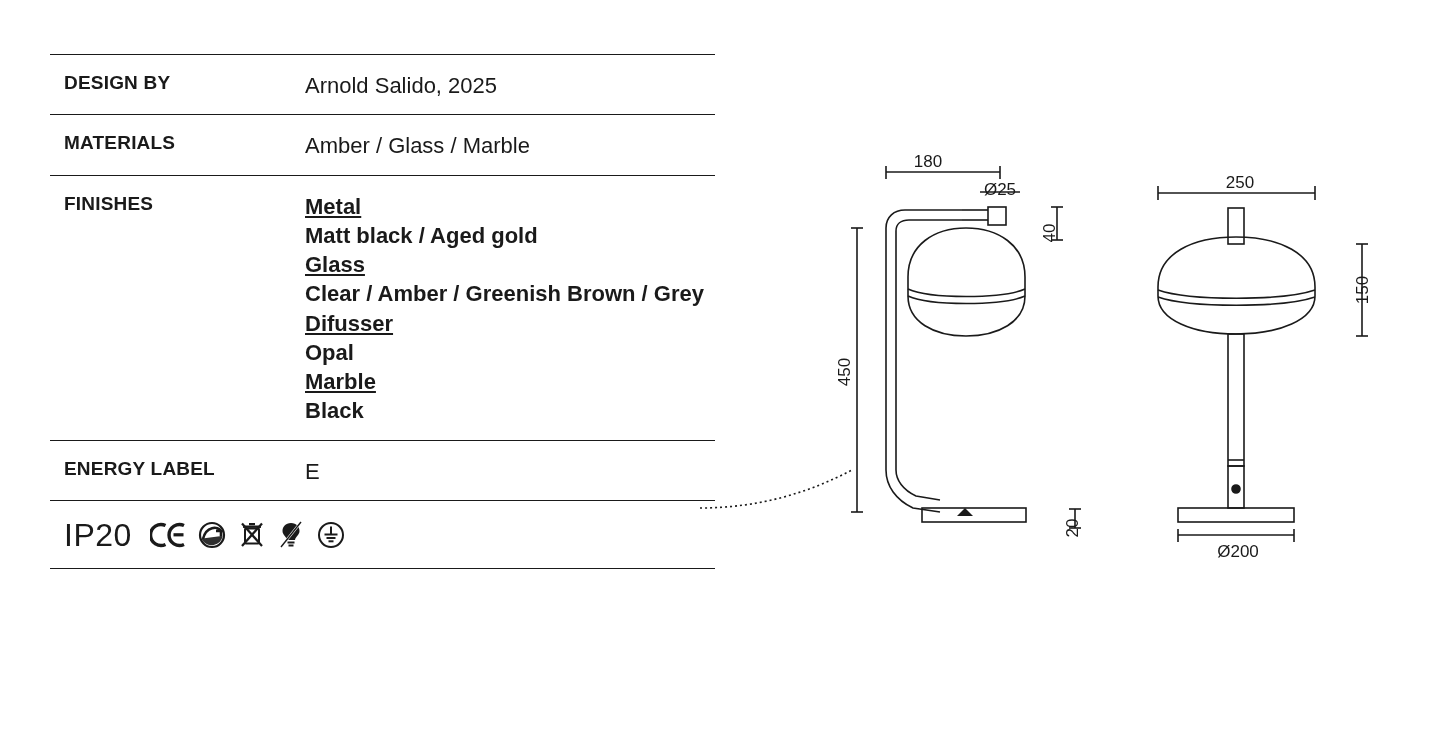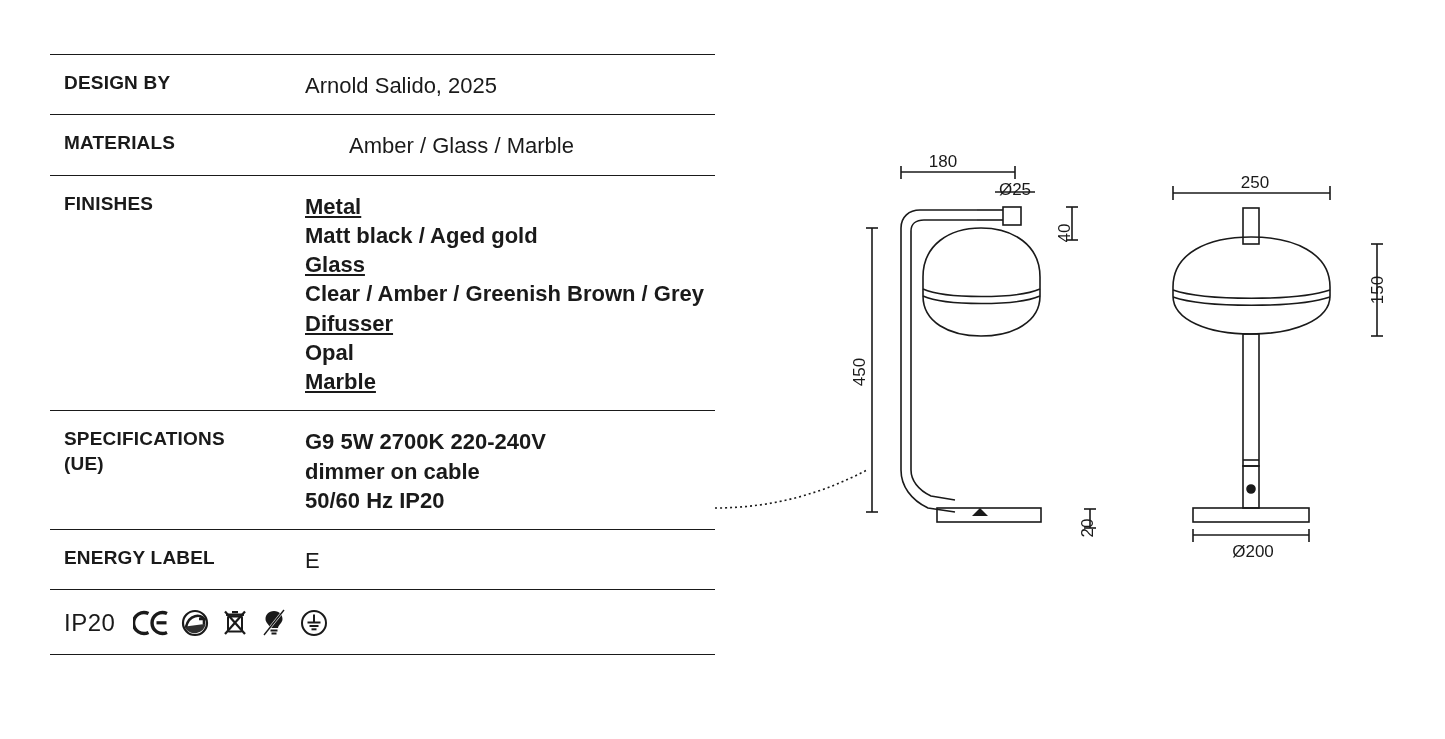--- a/index.html
+++ b/index.html
@@ -45,44 +45,44 @@
   .spec-value {
     flex: 1;
     font-size: 22px;
     line-height: 1.33;
     font-weight: 400;
   }
   .spec-value .strong { font-weight: bold; display: block; text-decoration: underline; }
   .spec-value .plain { font-weight: 700; display: block; }
 
   .row-design { min-height: 56px; }
-  .row-materials { min-height: 56px; gap: 44px; }
+  .row-materials { min-height: 56px; }
   .row-finishes { min-height: 205px; }
   .row-specs { min-height: 92px; }
   .row-energy { min-height: 56px; }
   .row-icons { min-height: 66px; align-items: center; }
 
   
   .icon-strip {
     display: flex;
     align-items: center;
     gap: 12px;
     padding-left: 14px;
   }
   .ip-text {
-    font-size: 24px;
+    font-size: 32px;
     letter-spacing: 0.5px;
     margin-right: 6px;
   }
   .icon-strip svg { display: block; }
 
   
   .drawings {
     position: absolute;
-    left: 715px;
+    left: 700px;
     top: 0;
     width: 730px;
     height: 739px;
   }
   .drawings svg { display: block; }
   .dimtext {
     font-family: "Liberation Sans", sans-serif;
     font-size: 17px;
     fill: #1a1a1a;
   }
@@ -107,34 +107,24 @@
     <div class="spec-row row-finishes">
       <div class="spec-label">FINISHES</div>
       <div class="spec-value">
         <span class="strong">Metal</span>
         <span class="plain">Matt black / Aged gold</span>
         <span class="strong">Glass</span>
         <span class="plain">Clear / Amber / Greenish Brown / Grey</span>
         <span class="strong">Difusser</span>
         <span class="plain">Opal</span>
         <span class="strong">Marble</span>
+        <span class="plain">Black</span>
       </div>
     </div>
 
-    <div class="spec-row row-specs">
-      <div class="spec-label">
-        <span>SPECIFICATIONS</span><br>
-        <span>(UE)</span>
-      </div>
-      <div class="spec-value">
-        <span class="plain">G9 5W 2700K 220-240V</span>
-        <span class="plain">dimmer on cable</span>
-        <span class="plain">50/60 Hz IP20</span>
-      </div>
-    </div>
 
     <div class="spec-row row-energy">
       <div class="spec-label">ENERGY LABEL</div>
       <div class="spec-value">E</div>
     </div>
 
     <div class="spec-row row-icons">
       <div class="icon-strip">
         <span class="ip-text">IP20</span>
 

